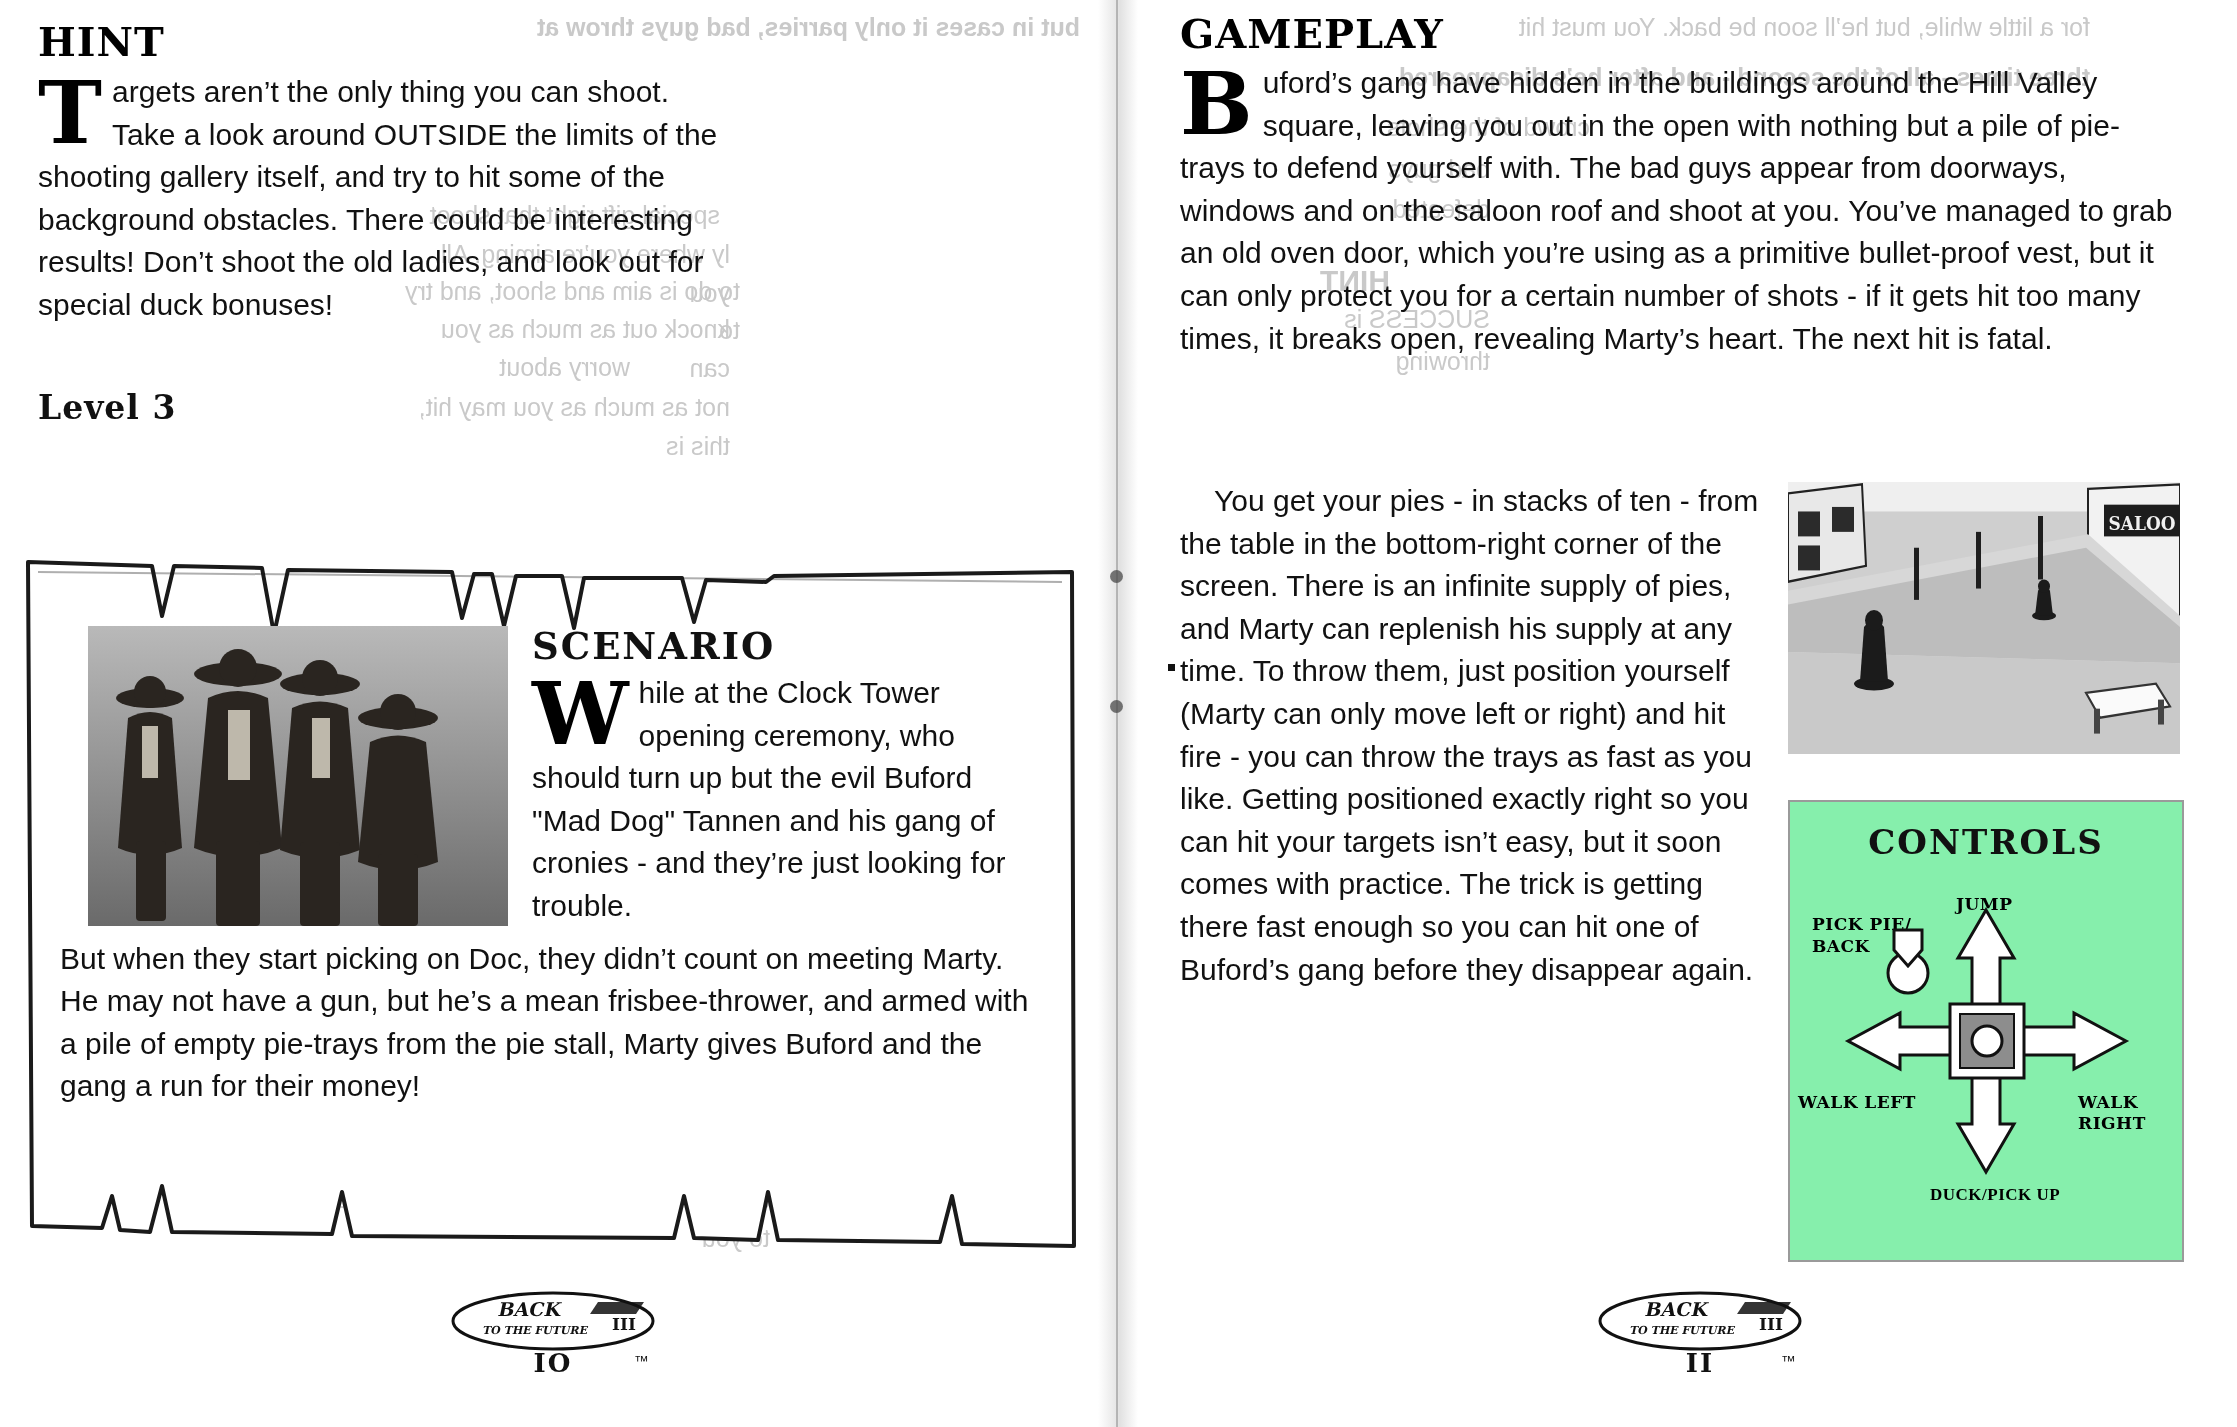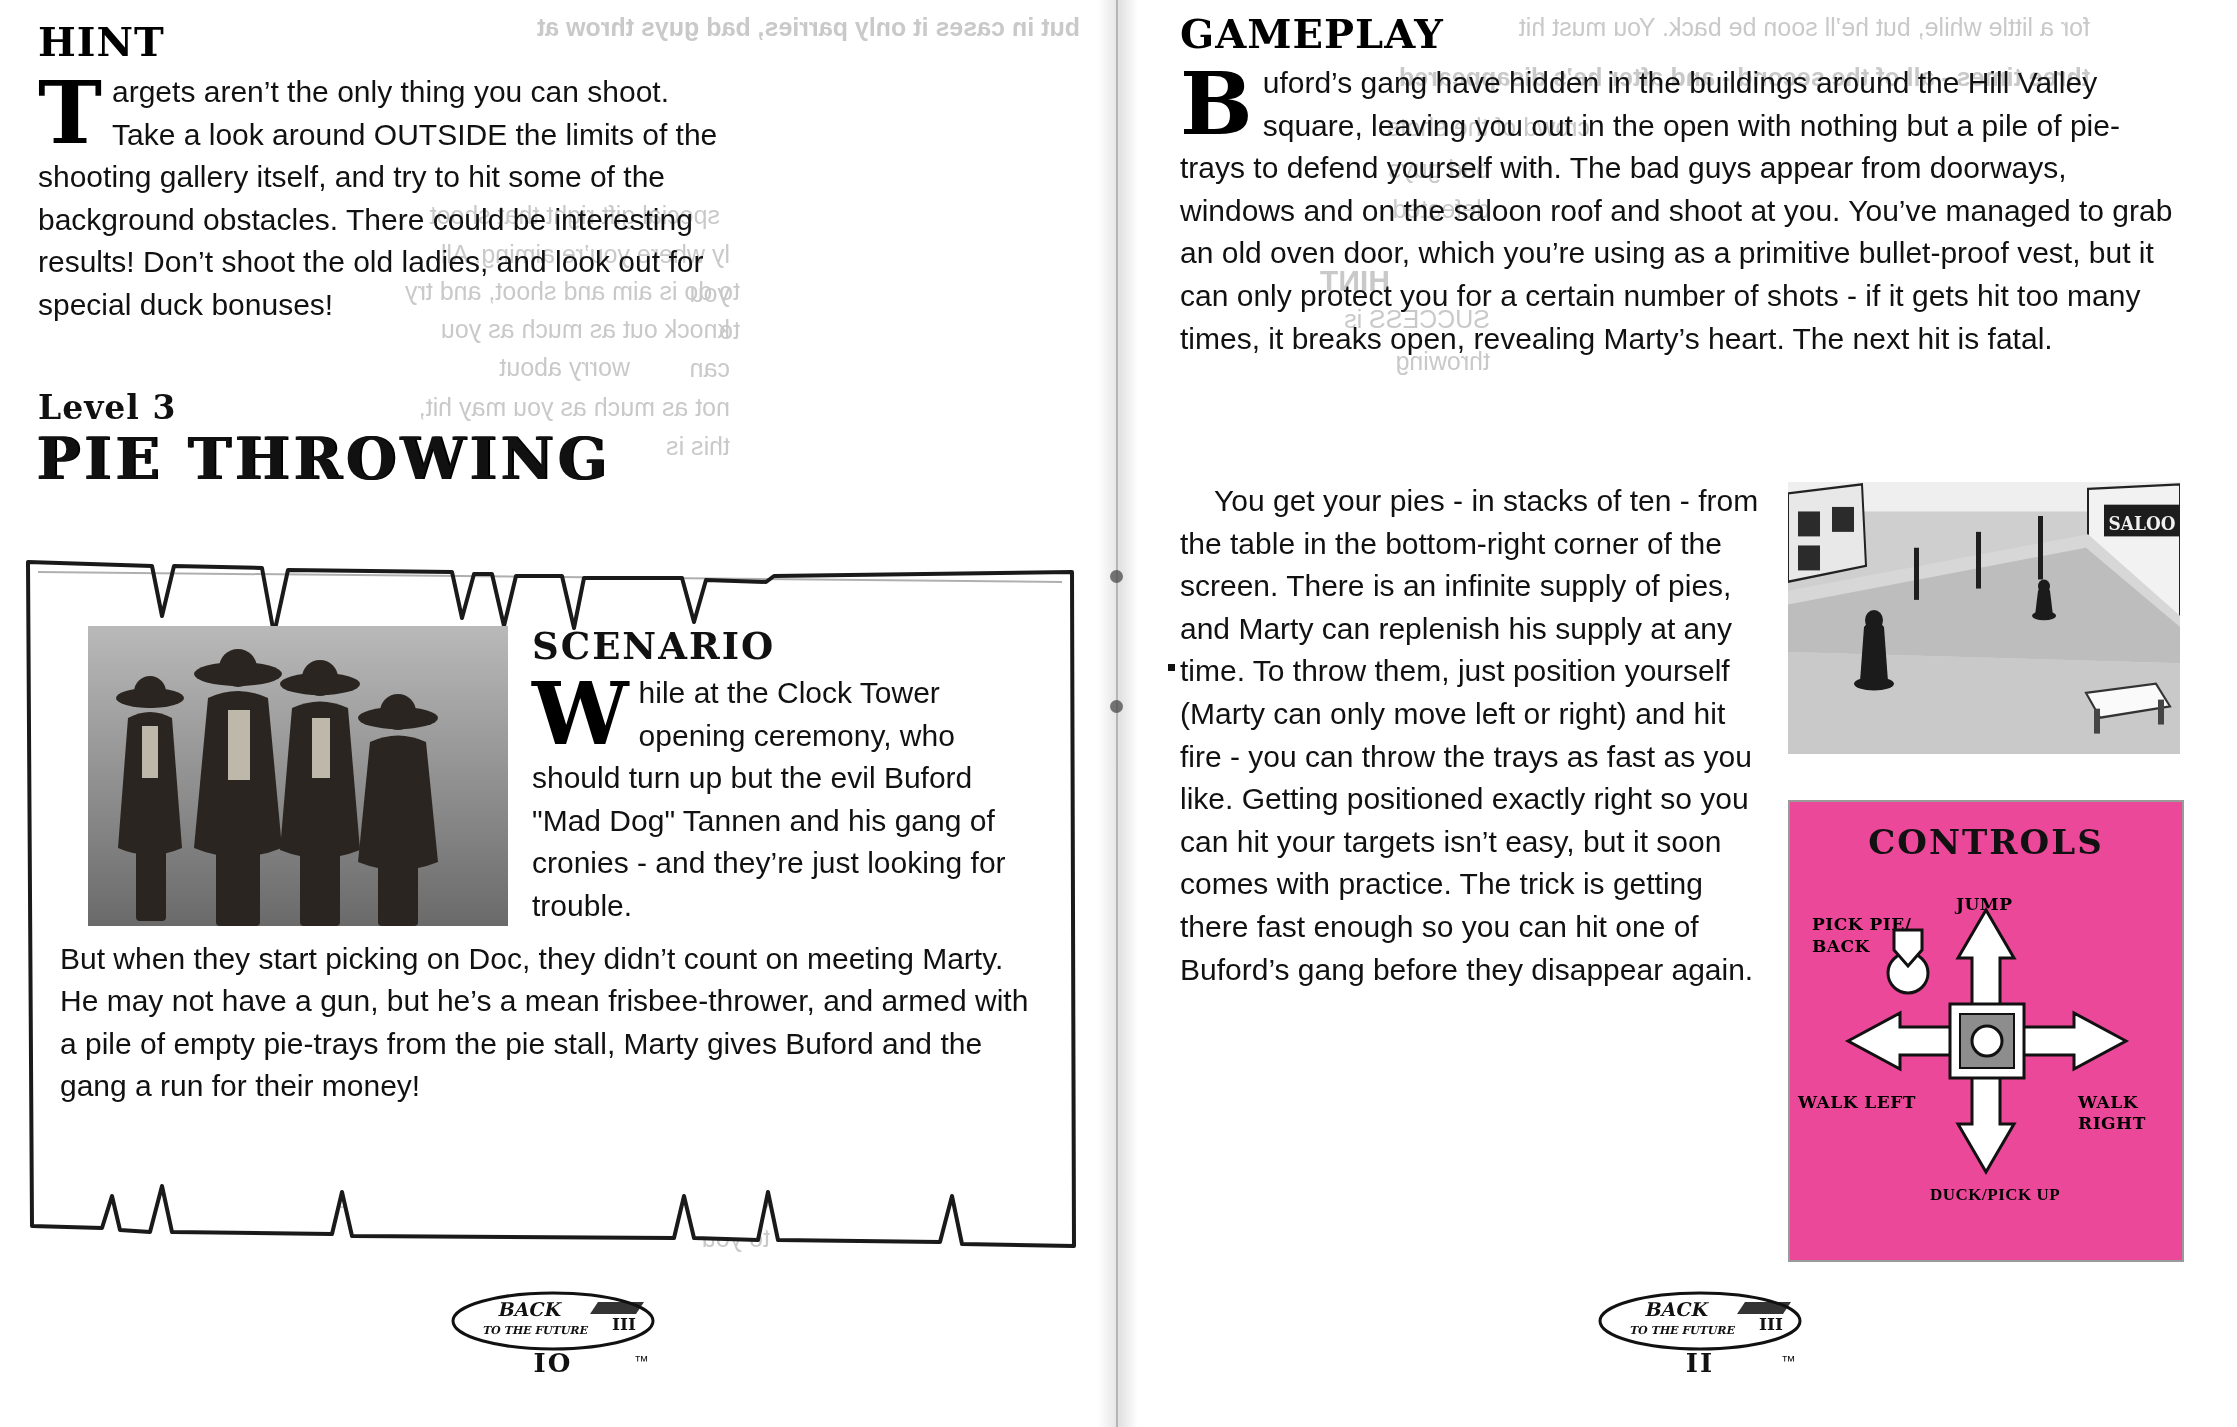--- a/index.html
+++ b/index.html
@@ -147,21 +147,21 @@
     left: 1788px; top: 482px;
     width: 392px; height: 272px;
     background: #d9d9d9;
     overflow: hidden;
   }
 
   #controls-box {
     position: absolute;
     left: 1788px; top: 800px;
     width: 392px; height: 458px;
-    background: #ec4899;
+    background: #86efac;
     border: 2px solid #9a9a9a;
   }
   #controls-title {
     text-align: center;
     font-family: "DejaVu Serif", serif;
     font-weight: bold; font-size: 34px; letter-spacing: 2px;
     margin-top: 20px;
   }
   .ctl-label {
     position: absolute;
@@ -238,21 +238,20 @@
 <div class="ghost" style="left:1190px; top:342px; width:300px;">throwing</div>
 
 <div class="page page-left">
 
   <div id="hint-block">
     <h2 class="section-head">HINT</h2>
     <p class="body"><span class="dropcap">T</span><span>argets aren’t the only thing you can shoot. Take a look around OUTSIDE the limits of the shooting gallery itself, and try to hit some of the background obstacles. There could be interesting results! Don’t shoot the old ladies, and look out for special duck bonuses!</span></p>
   </div>
 
   <div id="level-label">Level 3</div>
-  <div id="level-title">PIE THROWING</div>
 
   <div id="scenario-panel">
     <svg viewBox="0 0 1060 700" preserveAspectRatio="none" aria-hidden="true">
       <path d="M6,6 L130,10 L140,60 L152,10 L240,12 L252,78 L266,14 L430,16 L440,62 L452,18 L470,18 L482,70 L494,20 L540,20 L552,72 L562,22 L660,22 L672,66 L684,24 L744,26 L752,20 L1050,16
                L1052,690 L940,688 L930,640 L918,686 L756,684 L746,636 L736,684 L672,682 L662,640 L652,682 L330,680 L320,636 L310,678 L150,676 L140,630 L128,676 L98,674 L90,640 L80,672 L10,670 Z" fill="#ffffff" stroke="#1a1a1a" stroke-width="4" stroke-linejoin="round"></path>
       <path d="M16,16 L1040,26" fill="none" stroke="#1a1a1a" stroke-width="2" opacity="0.35"></path>
     </svg>
 
     <div id="scenario-inner">
       <div id="scenario-photo">

